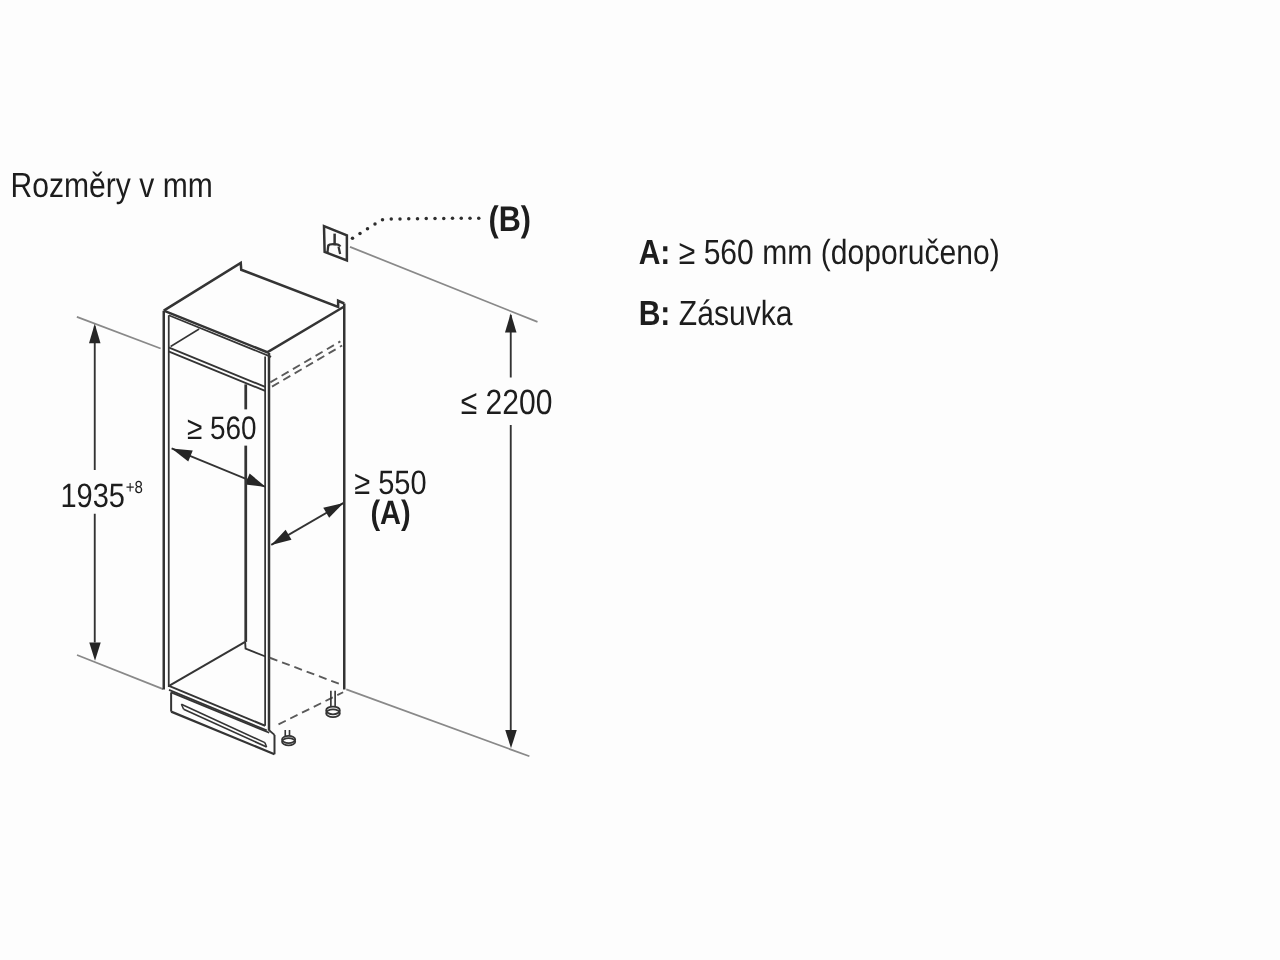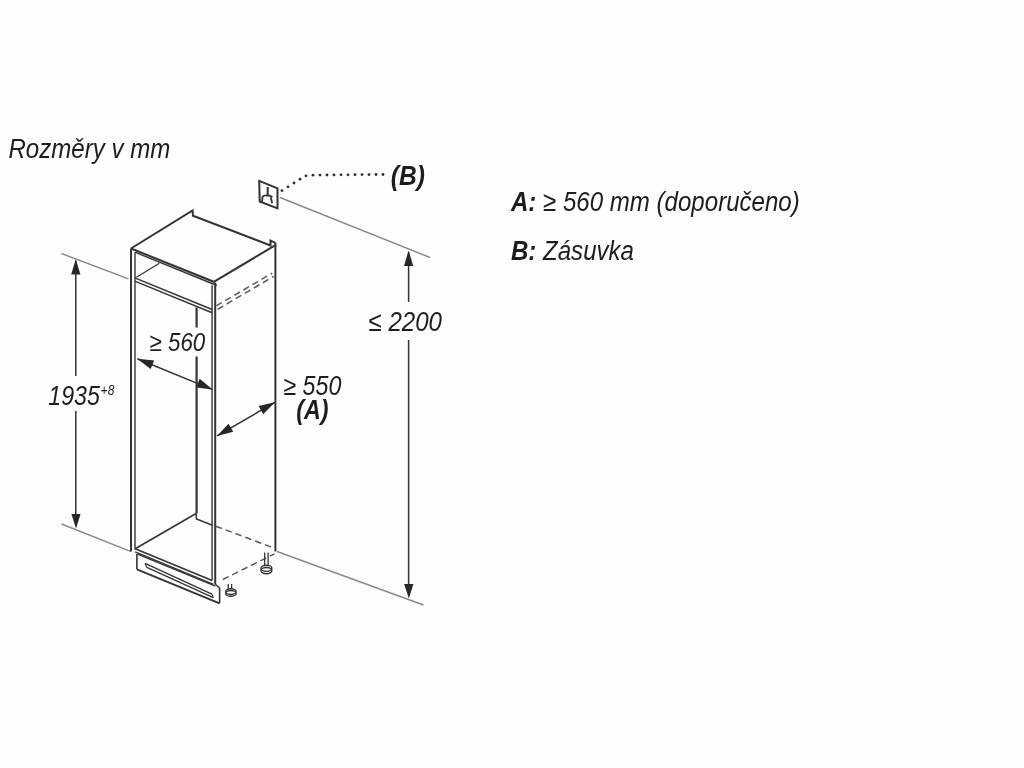--- a/index.html
+++ b/index.html
@@ -1,17 +1,17 @@
 <!DOCTYPE html>
 <html><head>
 <meta charset="utf-8">
 <style>
   html,body{margin:0;padding:0;background:#fdfdfd;}
   #page{position:relative;width:1024px;height:768px;background:#fdfdfd;overflow:hidden;
-        font-family:"Liberation Sans", sans-serif;font-style:italic;}
+        font-family:"Liberation Sans", sans-serif;}
 </style>
 </head>
 <body>
 <div id="page">
 <svg style="opacity:0.999" width="1024" height="768" viewBox="0 0 1024 768">
 
   <g stroke="#898989" stroke-width="1.4" fill="none">
     <line x1="61.5" y1="253.5" x2="128.5" y2="278.8"></line>
     <line x1="61.6" y1="524" x2="130.5" y2="551.3"></line>
     <line x1="280" y1="197.5" x2="430" y2="257.5"></line>

